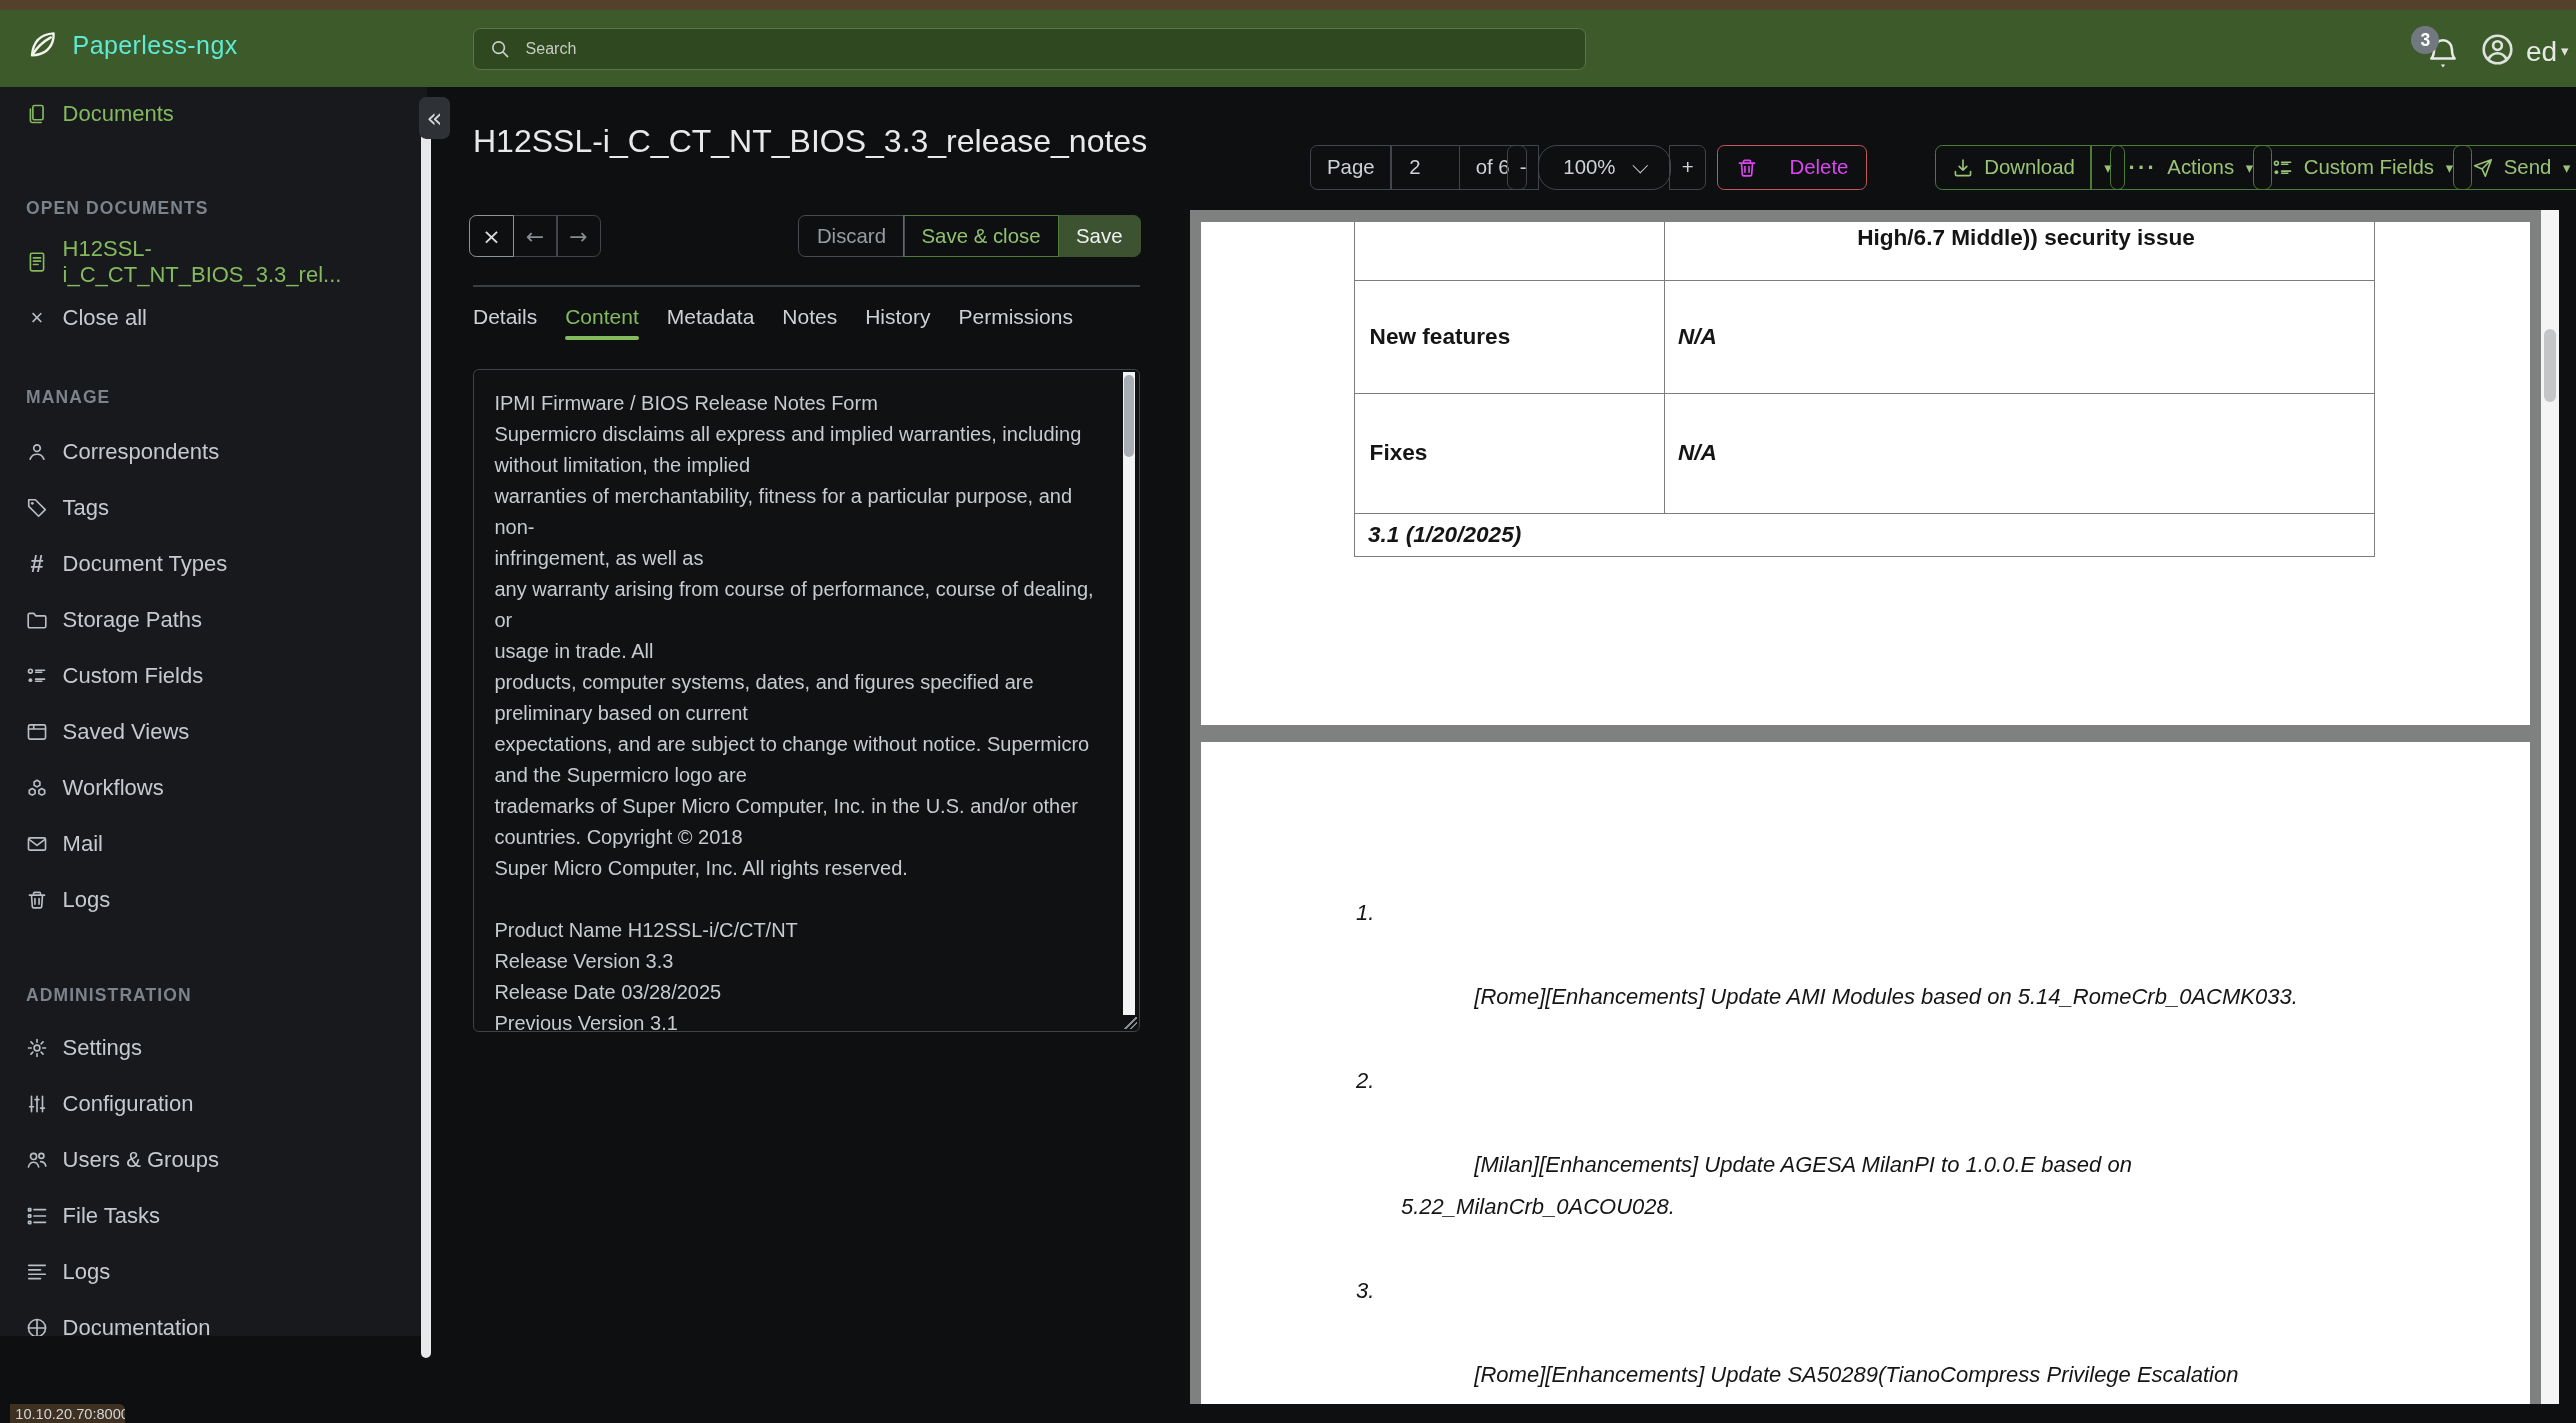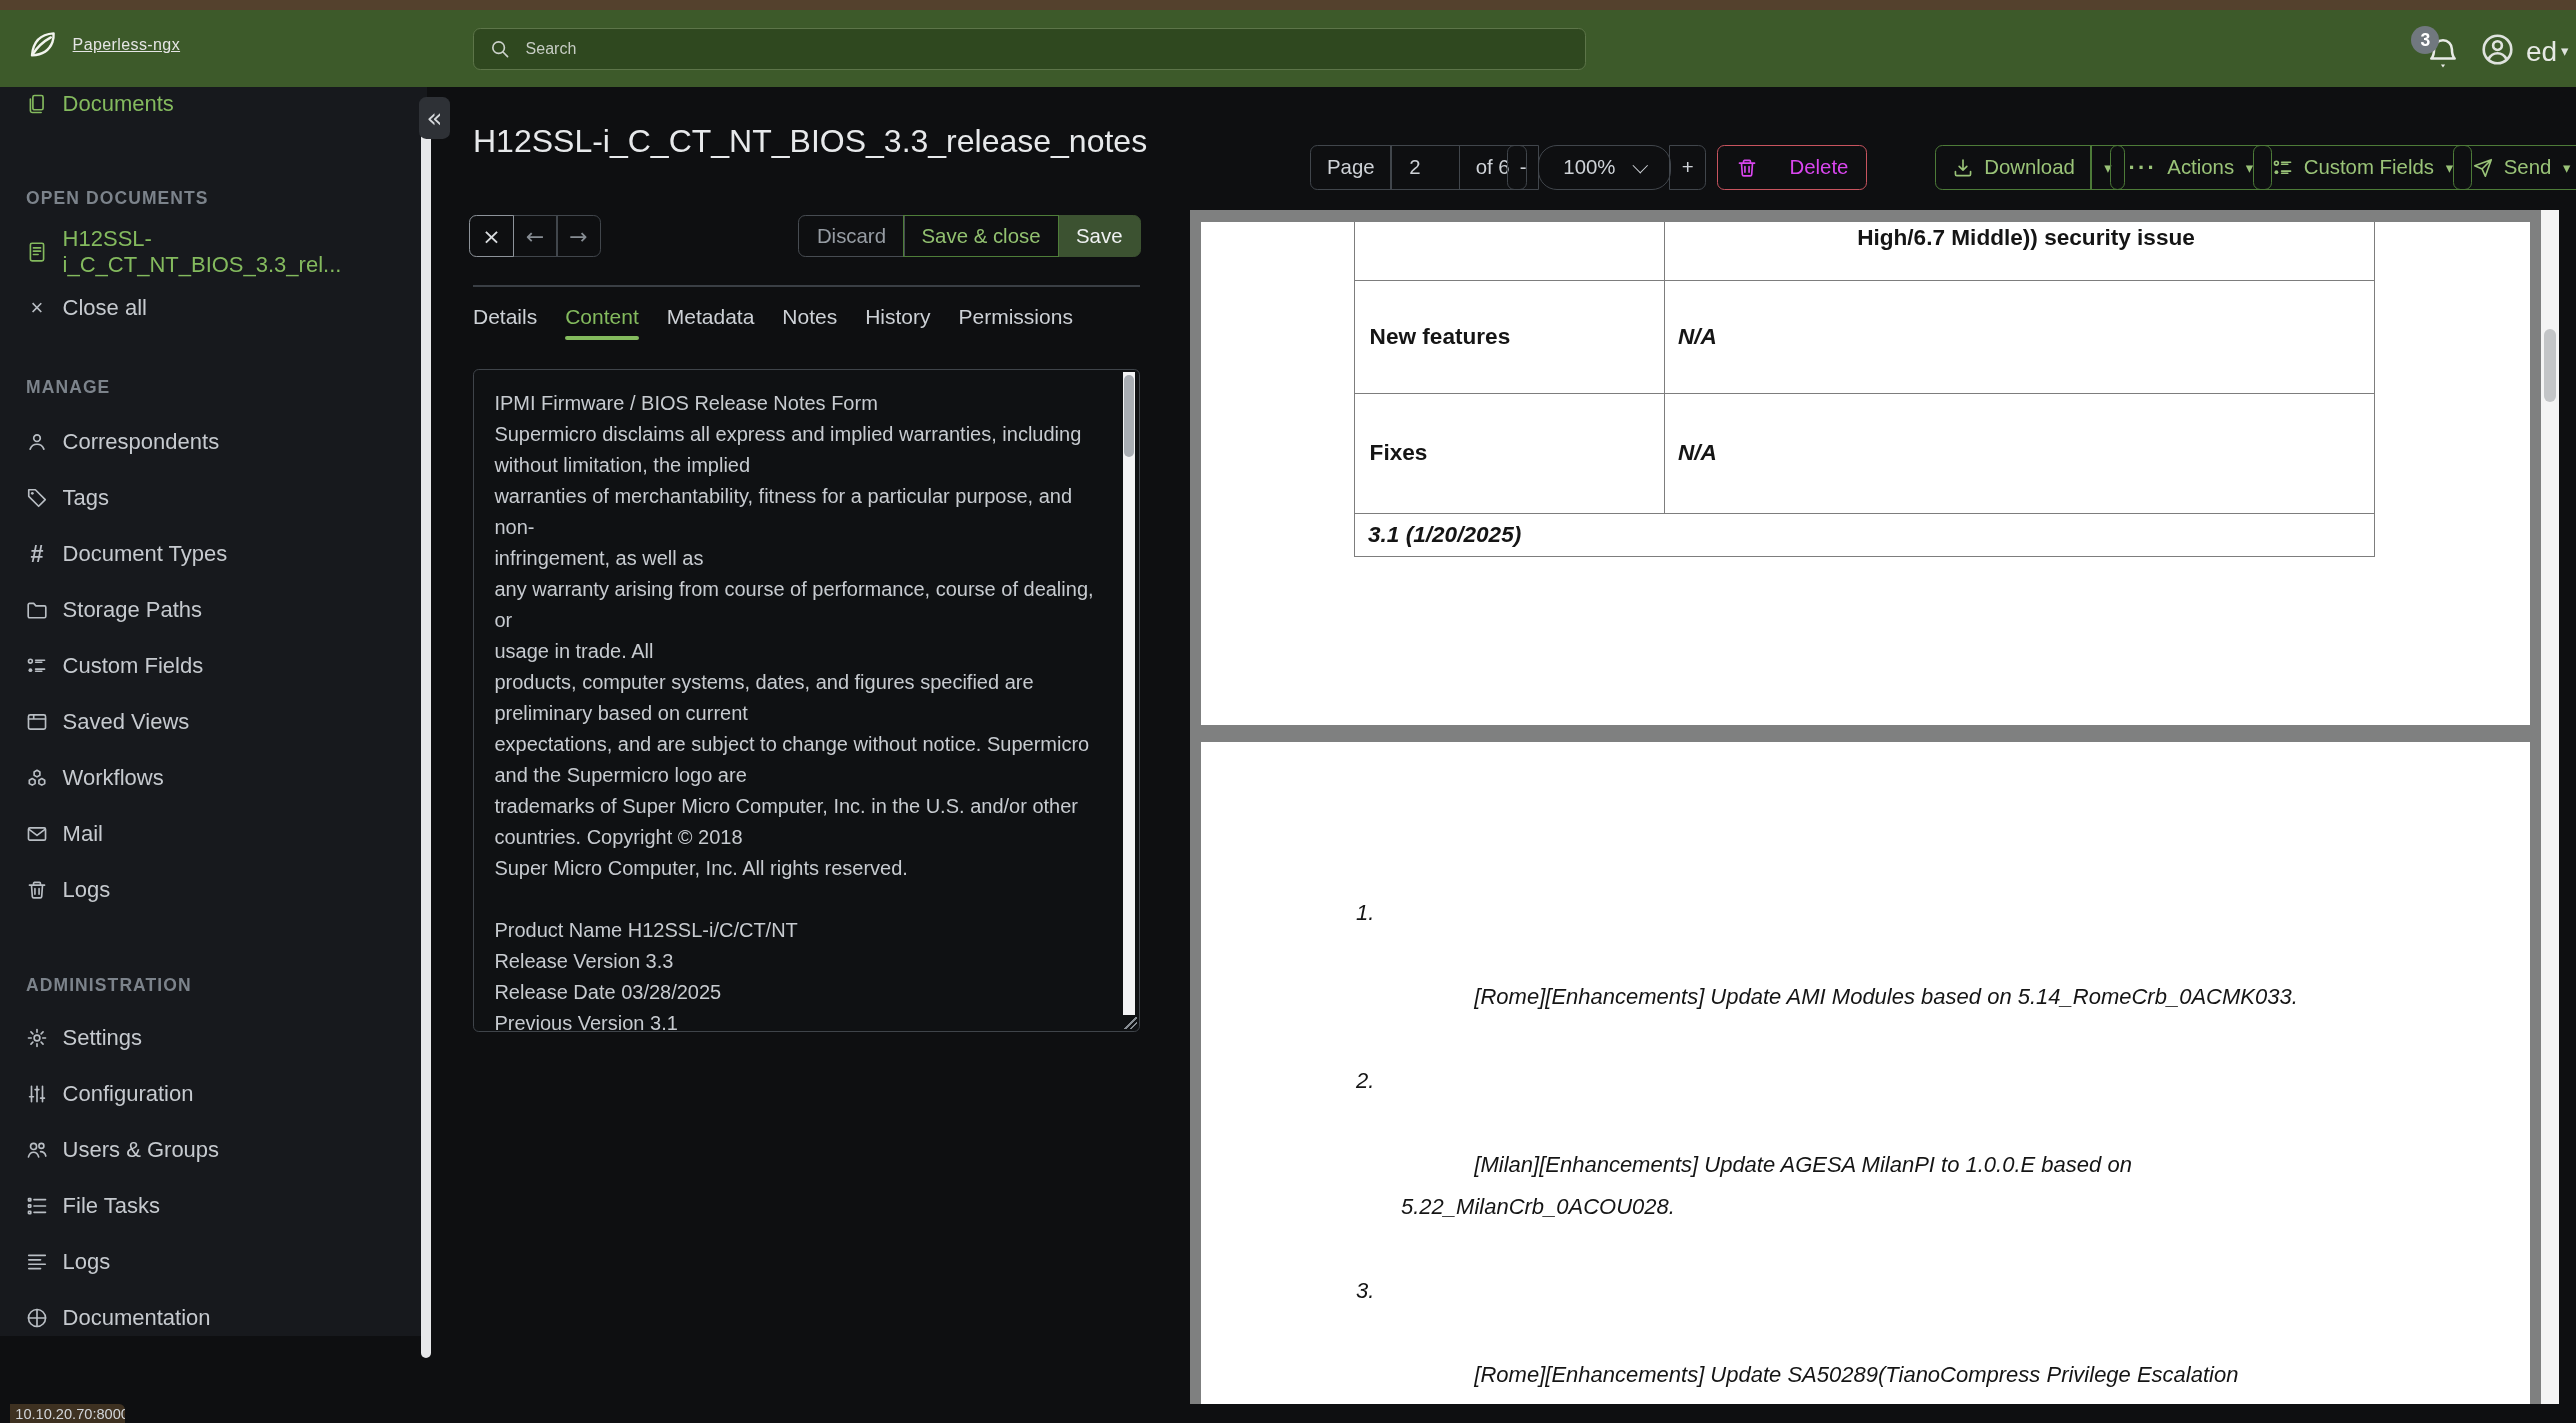--- a/index.html
+++ b/index.html
@@ -8,37 +8,37 @@
   .abs{position:absolute;}
   .ic{display:inline-block;flex:0 0 auto;}
   .ic svg{width:100%;height:100%;display:block;}
   .hashglyph{display:block;text-align:center;font-weight:600;}
 
   
   #accent-strip{left:0;top:0;width:2576px;height:10.2px;background:#54412d;}
   #topbar{left:0;top:10.2px;width:2576px;height:77px;background:#3d5a2a;}
   #brand{left:26px;top:19px;display:flex;align-items:center;gap:14.6px;}
   #brand .ic{width:32px;height:32px;color:#f2f4ee;}
-  #brand .txt{font-size:16px;color:#e5e5e5;font-weight:500;letter-spacing:0.4px;text-decoration:underline;}
+  #brand .txt{font-size:25px;color:#5eead4;font-weight:500;letter-spacing:0.4px;}
   #searchbar{left:473px;top:17.5px;width:1113px;height:42px;background:#2f481f;border:1.5px solid #5d7549;
              border-radius:7.3px;display:flex;align-items:center;gap:13px;padding:0 14.6px;box-sizing:border-box;}
   #searchbar .ic{width:22px;height:22px;color:#ccd2cb;}
   #searchbar input{flex:1;background:transparent;border:none;outline:none;font-size:16px;
                    color:#e6e9e4;font-family:inherit;}
   #searchbar input::placeholder{color:#c7cdc4;opacity:1;}
   #notif{left:2426px;top:26px;width:34px;height:34px;color:#e8ebe6;}
   #notif-badge{position:absolute;left:-14.6px;top:-10.2px;width:28px;height:28px;border-radius:50%;
                background:#71787f;color:#fff;font-size:17.5px;font-weight:700;display:flex;
                align-items:center;justify-content:center;z-index:2;}
   #avatar{left:2480px;top:22px;width:35px;height:35px;color:#dfe3de;}
   #username{left:2526px;top:26px;font-size:28px;color:#e6e9e4;}
   #user-caret{left:2561px;top:32px;font-size:14.6px;color:#dfe3de;font-family:"DejaVu Sans","Liberation Sans",sans-serif;}
 
   
-  #sidebar{left:0;top:88px;width:427px;height:1336px;background:#17191d;overflow:hidden;padding-top:20px;box-sizing:border-box;}
+  #sidebar{left:0;top:88px;width:427px;height:1336px;background:#17191d;overflow:hidden;padding-top:30px;box-sizing:border-box;}
   .sitem{height:56px;display:flex;align-items:center;gap:14.6px;padding-left:26px;font-size:22px;color:#c6cacf;cursor:pointer;}
   .sitem .ic{width:22px;height:22px;color:#b9bec4;}
   .sitem .hashglyph{font-size:23.4px;line-height:22px;}
   .sitem.active{color:#84ba5e;}
   .sitem.active .ic{color:#84ba5e;}
   .slabel{margin-top:0;height:22px;display:flex;align-items:center;padding-left:26px;font-size:17.5px;
           letter-spacing:1.1px;color:#7c838b;font-weight:600;}
   #lbl-open{margin-top:55px;}
   #open-doc-list .sitem{margin-top:15.3px;}
   #lbl-manage{margin-top:40px;}

